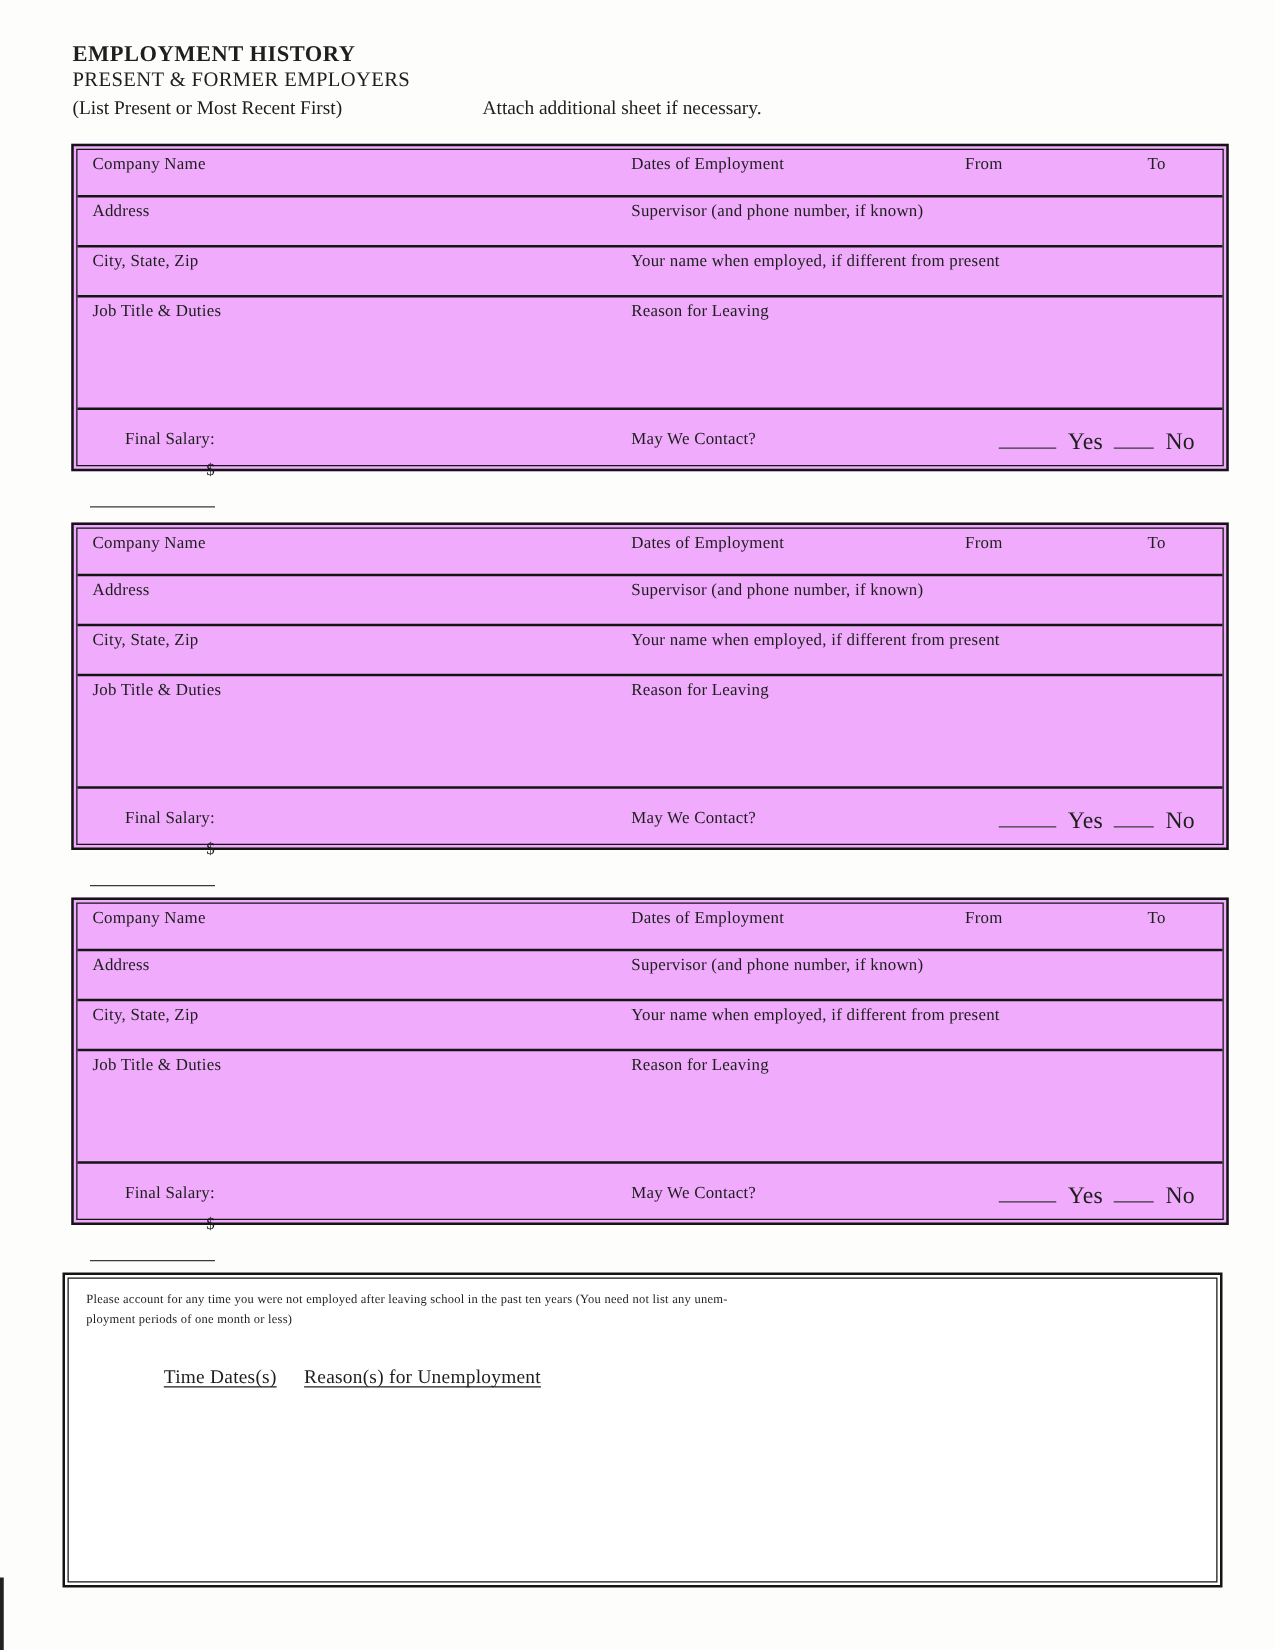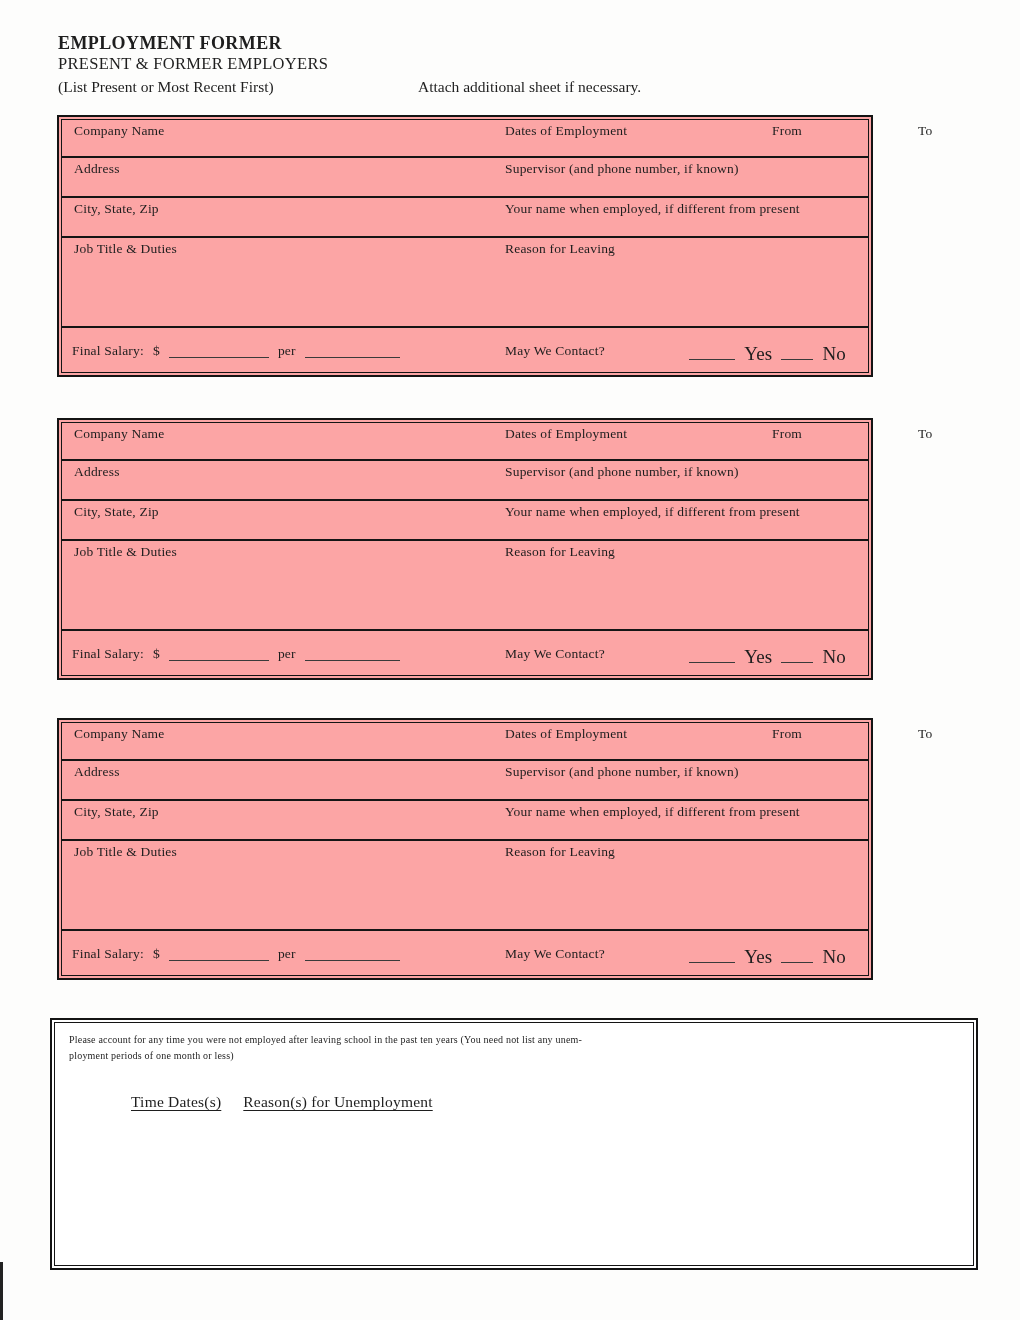--- a/index.html
+++ b/index.html
@@ -11,26 +11,26 @@
     font-family: "Liberation Serif", serif;
     overflow: hidden;
   }
 
   
   .form-header { position: absolute; left: 58px; top: 33px; width: 905px; }
   .form-title { font-size: 18px; font-weight: bold; letter-spacing: 0.4px; }
   .form-subtitle { font-size: 16.5px; margin-top: 0; letter-spacing: 0.3px; }
   .note-row { position: relative; margin-top: 4px; height: 20px; font-size: 15.5px; }
   .note-left { position: absolute; left: 0; top: 0; }
-  .note-right { position: absolute; left: 360px; top: 0; }
+  .note-right { position: absolute; left: 328px; top: 0; }
 
   
   .employer-block {
-    position: absolute; left: 57px; width: 816px;
-    border: 2px solid #141414; padding: 2px; background: #fca5a5;
+    position: absolute; left: 57px; width: 926px;
+    border: 2px solid #141414; padding: 2px; background: #f0abfc;
   }
   .block-1 { top: 115px; }
   .block-2 { top: 418px; }
   .block-3 { top: 718px; }
   .block-inner { border: 1px solid #141414; }
 
   .frow { position: relative; border-bottom: 2px solid #141414; }
   .frow:last-child { border-bottom: none; }
   .row-company { height: 38px; }
   .row-address { height: 40px; }
@@ -45,22 +45,22 @@
   }
   .cell-left  { left: 0; width: 443px; }
   .cell-left .cell-label { left: 12px; }
   .cell-right { left: 443px; width: 267px; }
   .cell-from  { left: 710px; width: 106px; }
   .cell-to    { left: 816px; right: 0; width: auto; margin-left: 40px; }
 
   
   .salary-left {
     position: absolute; left: 10px; top: 15px;
-    display: flex; align-items: center; gap: 9px;
-    font-size: 13.5px; letter-spacing: 0.2px;
+    display: flex; align-items: flex-end; gap: 9px;
+    font-size: 13.5px; letter-spacing: 0.2px; flex-direction: column;
   }
   .blank { display: inline-block; border-bottom: 1.5px solid #3a3a3a; height: 13px; }
   .blank-amount { width: 100px; }
   .blank-period { width: 95px; }
   .salary-contact {
     position: absolute; left: 443px; top: 15px;
     font-size: 13.5px; letter-spacing: 0.2px;
   }
   .salary-yesno {
     position: absolute; right: 22px; top: 15px;
@@ -91,21 +91,21 @@
     font-size: 15.5px; letter-spacing: 0.2px; white-space: nowrap;
   }
 
   
   .scan-edge { position: absolute; left: 0; top: 1262px; width: 3px; height: 58px; background: #222; }
 </style>
 </head>
 <body>
 
 <div class="form-header">
-  <div class="form-title">EMPLOYMENT FORMER</div>
+  <div class="form-title">EMPLOYMENT HISTORY</div>
   <div class="form-subtitle">PRESENT &amp; FORMER EMPLOYERS</div>
   <div class="note-row">
     <span class="note-left">(List Present or Most Recent First)</span>
     <span class="note-right">Attach additional sheet if necessary.</span>
   </div>
 </div>
 
 <div class="employer-block block-1">
   <div class="block-inner">
     <div class="frow row-company">

